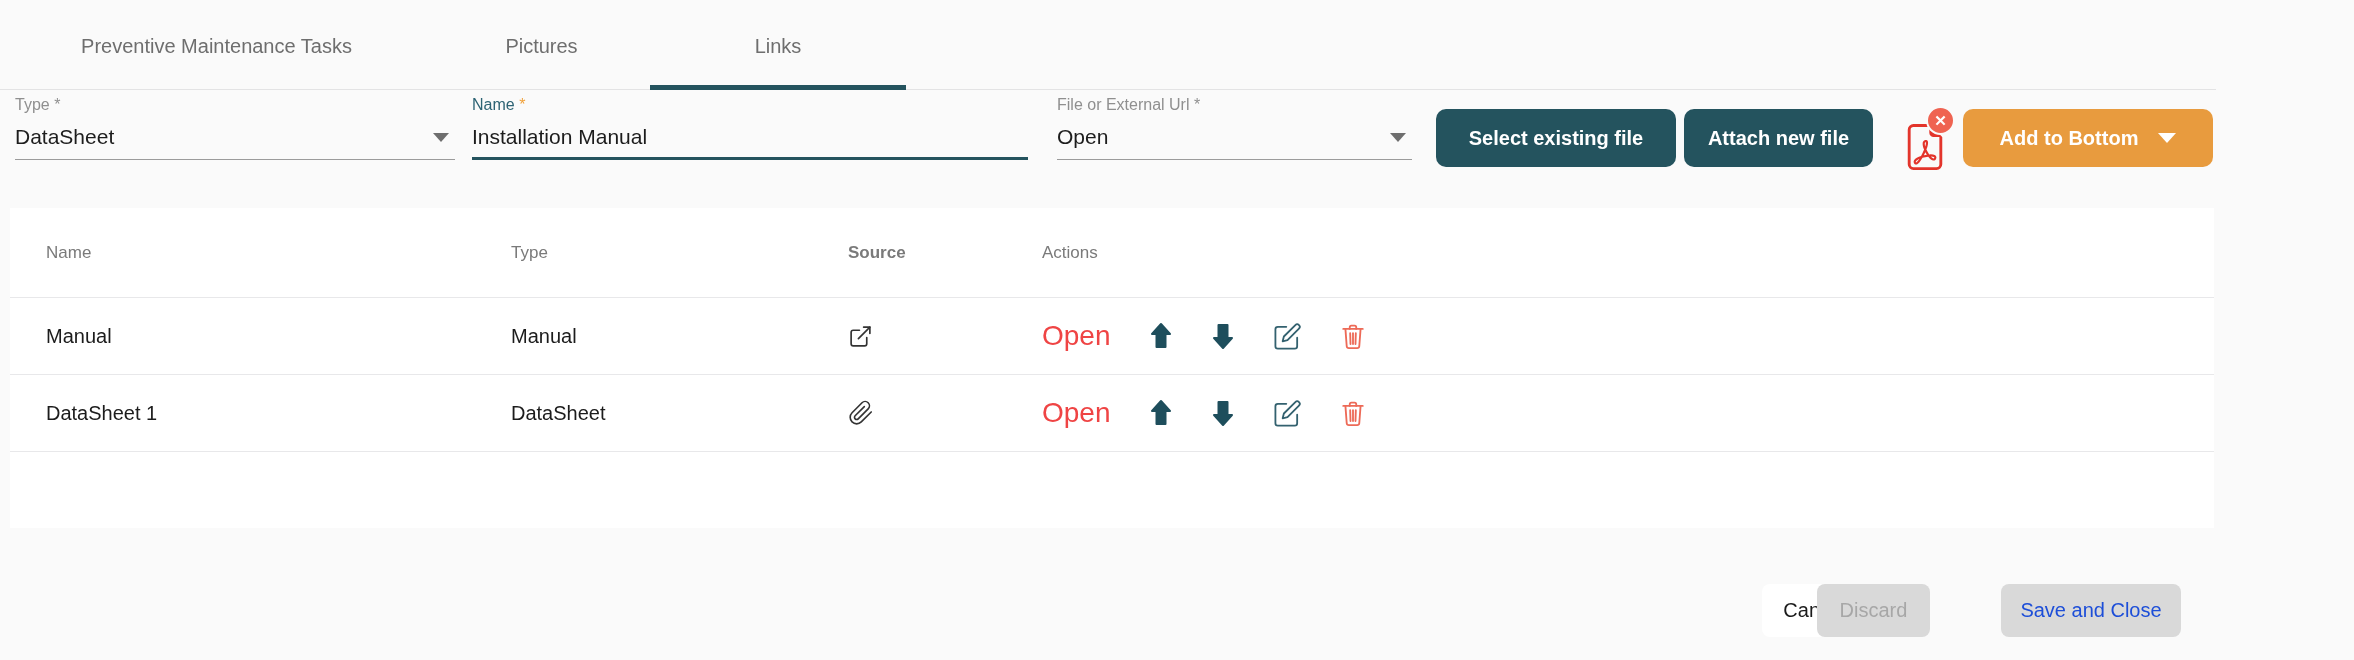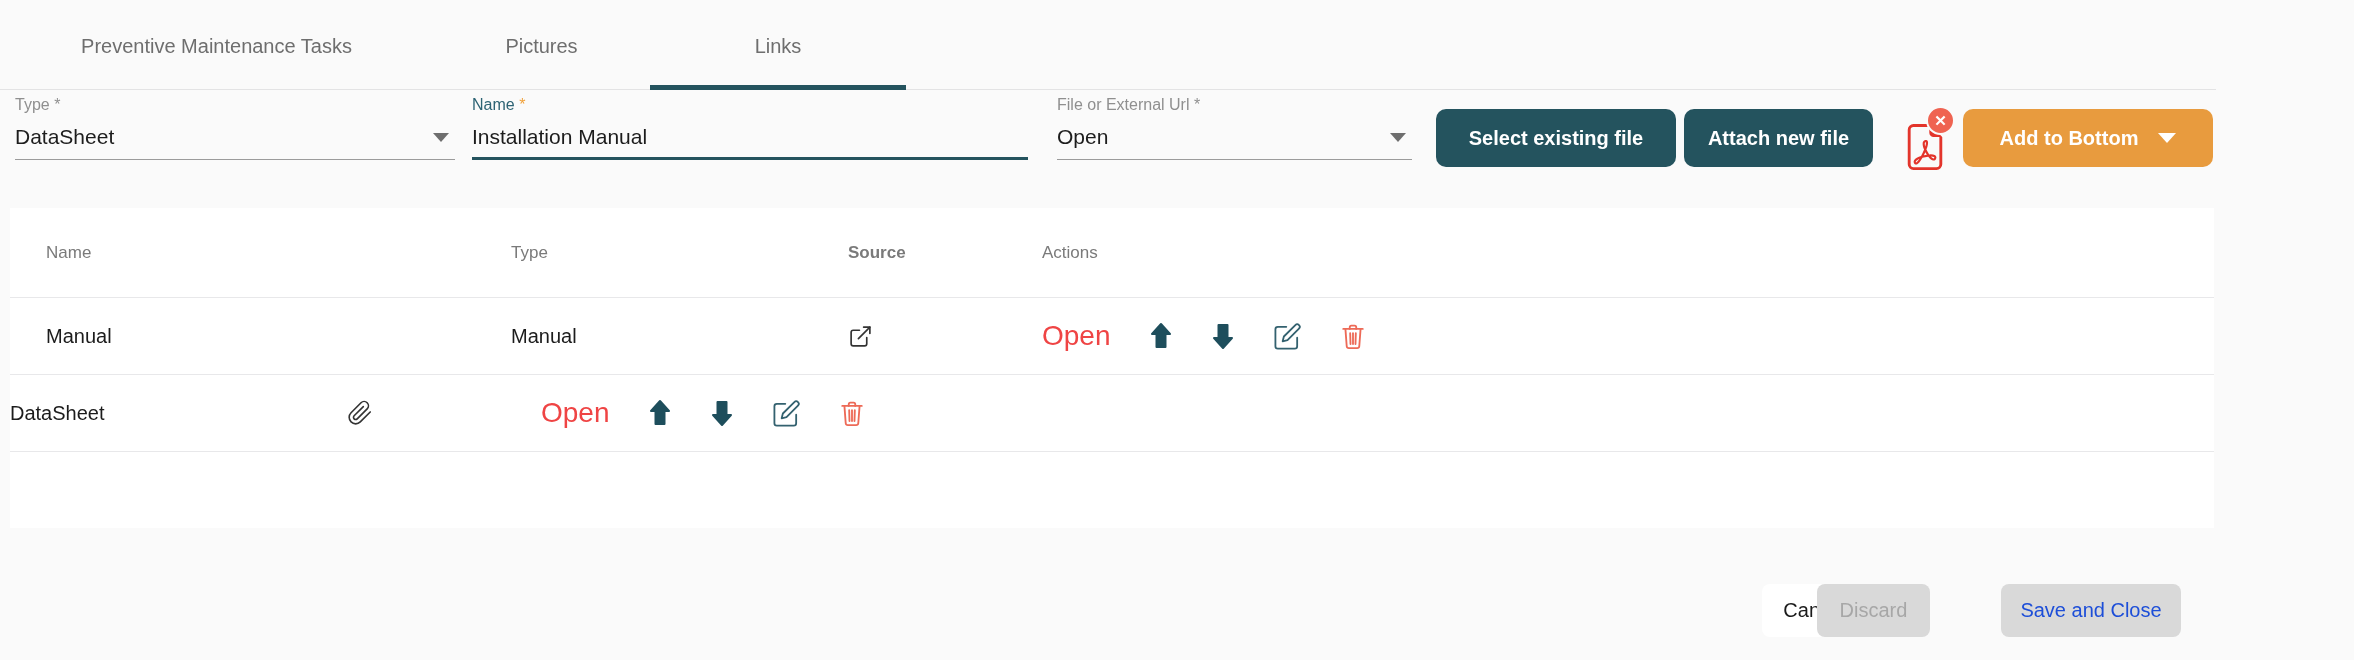--- a/index.html
+++ b/index.html
@@ -174,20 +174,21 @@
             <path d="M5 6l1.2 16a2 2 0 0 0 2 1.8h7.6a2 2 0 0 0 2-1.8L19 6"></path>
             <line x1="9.4" y1="10" x2="9.7" y2="20"></line>
             <line x1="12" y1="10" x2="12" y2="20"></line>
             <line x1="14.6" y1="10" x2="14.3" y2="20"></line>
           </svg>
         </span>
       </div>
     </div>
 
     <div class="trow">
+      <div class="col-name">DataSheet 1</div>
       <div class="col-type">DataSheet</div>
       <div class="col-source">
         <svg width="26" height="26" viewBox="0 0 24 24" fill="none" stroke="#333333" stroke-width="1.5" stroke-linecap="round" stroke-linejoin="round">
           <path d="M21.44 11.05l-9.19 9.19a6 6 0 0 1-8.49-8.49l9.19-9.19a4 4 0 0 1 5.66 5.66l-9.2 9.19a2 2 0 0 1-2.83-2.83l8.49-8.48"></path>
         </svg>
       </div>
       <div class="col-actions">
         <span class="open-link">Open</span>
         <span class="icon-btn">
           <svg width="24" height="28" viewBox="0 0 24 28">

